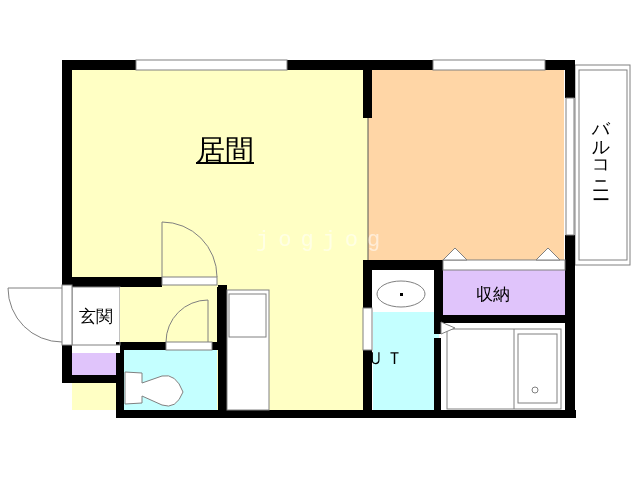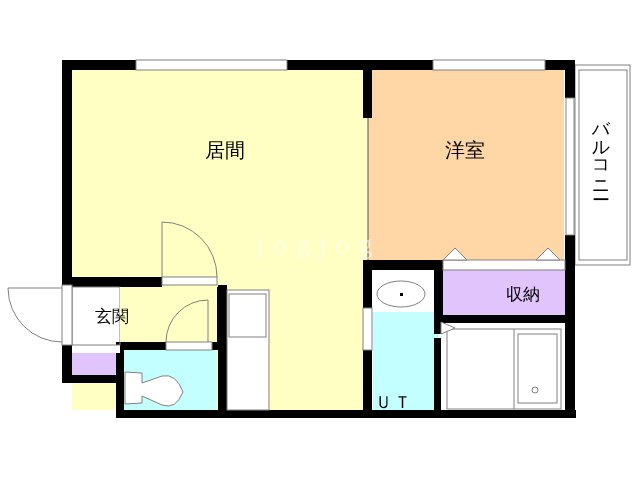--- a/index.html
+++ b/index.html
@@ -1,22 +1,22 @@
 <!DOCTYPE html>
 <html><head>
 <meta charset="utf-8">
 <style>
   html, body { margin: 0; padding: 0; background: #ffffff; }
   body { width: 640px; height: 480px; position: relative; overflow: hidden; font-family: "DejaVu Sans", sans-serif; }
   svg { position: absolute; left: 0; top: 0; }
   .lbl { position: absolute; color: #000; font-family: "DejaVu Sans", sans-serif; text-align: center; white-space: nowrap; }
-  .room-big { font-size: 20px; line-height: 34px; }
+  .room-big { font-size: 29px; line-height: 34px; text-decoration: underline; }
   .room-small { font-size: 17px; line-height: 20px; }
   .balcony { font-size: 18px; line-height: 22px; writing-mode: vertical-rl; }
-  .wm { position: absolute; color: rgba(255,255,255,0.55); font-size: 28px; letter-spacing: 9px; font-family: Liberation Serif, serif; }
+  .wm { position: absolute; color: rgba(255,255,255,0.55); font-size: 22px; letter-spacing: 9px; font-family: Liberation Mono, monospace; }
 </style>
 </head>
 <body>
 
 <svg width="640" height="480" viewBox="0 0 640 480">
 
   <rect x="72" y="70" width="296" height="340" fill="#ffffc4"></rect>
   <rect x="368" y="70" width="196" height="190" fill="#ffd6a6"></rect>
   <rect x="72" y="287" width="48" height="58" fill="#ffffff"></rect>
   <rect x="72" y="345" width="44" height="32" fill="#e0c4fb"></rect>
@@ -96,22 +96,21 @@
   <path d="M441 322 L455 328 L441 334 Z" fill="#ffffff" stroke="#808080" stroke-width="1"></path>
 </svg>
 
 <div class="wm" style="left:256px;top:228px;">jogjog</div>
 
 <div class="lbl room-big" style="left:170px;top:133px;width:110px;">
   <div>居間</div>
 </div>
 
 <div class="lbl room-big" style="left:410px;top:133px;width:110px;">
-  <div>洋室</div>
 </div>
 
 <div class="lbl balcony" style="left:590px;top:108px;">バルコニー</div>
 
-<div class="lbl room-small" style="left:468px;top:284px;width:110px;">収納</div>
+<div class="lbl room-small" style="left:438px;top:284px;width:110px;">収納</div>
 
-<div class="lbl room-small" style="left:72px;top:306px;width:48px;margin-left:16px;">玄関</div>
+<div class="lbl room-small" style="left:72px;top:306px;width:48px;">玄関</div>
 
-<div class="lbl room-small" style="left:361px;top:348px;width:66px;letter-spacing:2px;margin-top:44px;">ＵＴ</div>
+<div class="lbl room-small" style="left:353px;top:348px;width:66px;letter-spacing:2px;">ＵＴ</div>
 
 </body></html>

